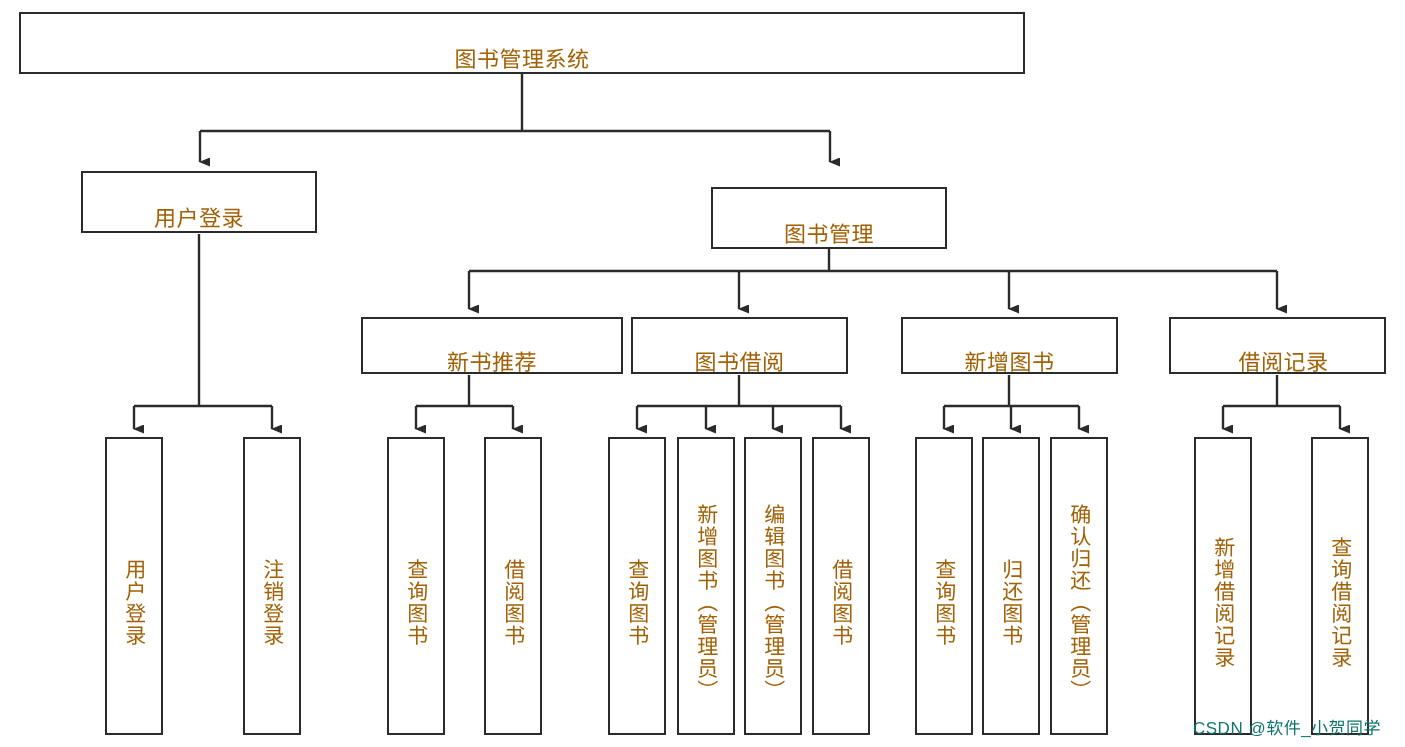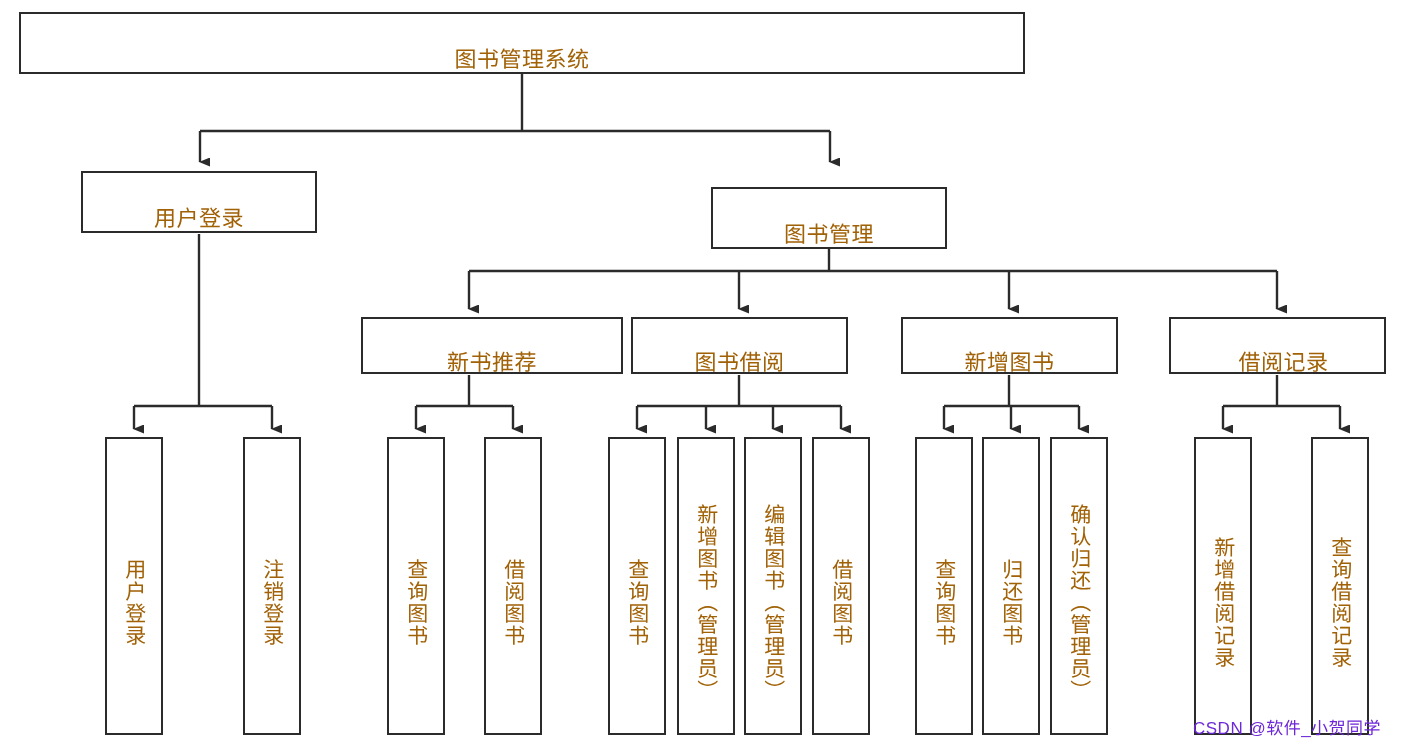--- a/index.html
+++ b/index.html
@@ -62,21 +62,21 @@
   .node.root .label,
   .node.level2 .label,
   .node.level3 .label {
     font-size: 22px;
   }
   .watermark {
     position: absolute;
     left: 1193px;
     top: 714px;
     font-size: 17px;
-    color: #6d28d9;
+    color: #0f766e;
     letter-spacing: 0.5px;
     z-index: 3;
     white-space: nowrap;
   }
 </style>
 </head>
 <body>
 
 <div id="diagram-root">
 

